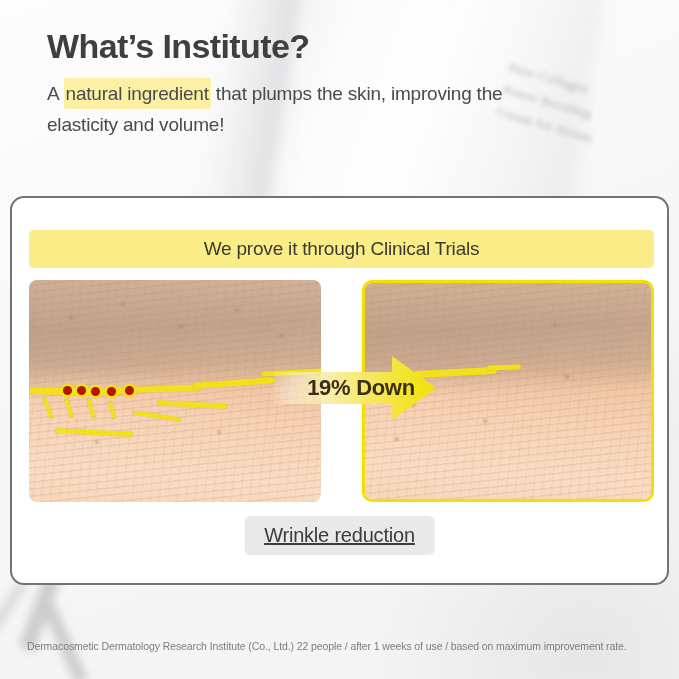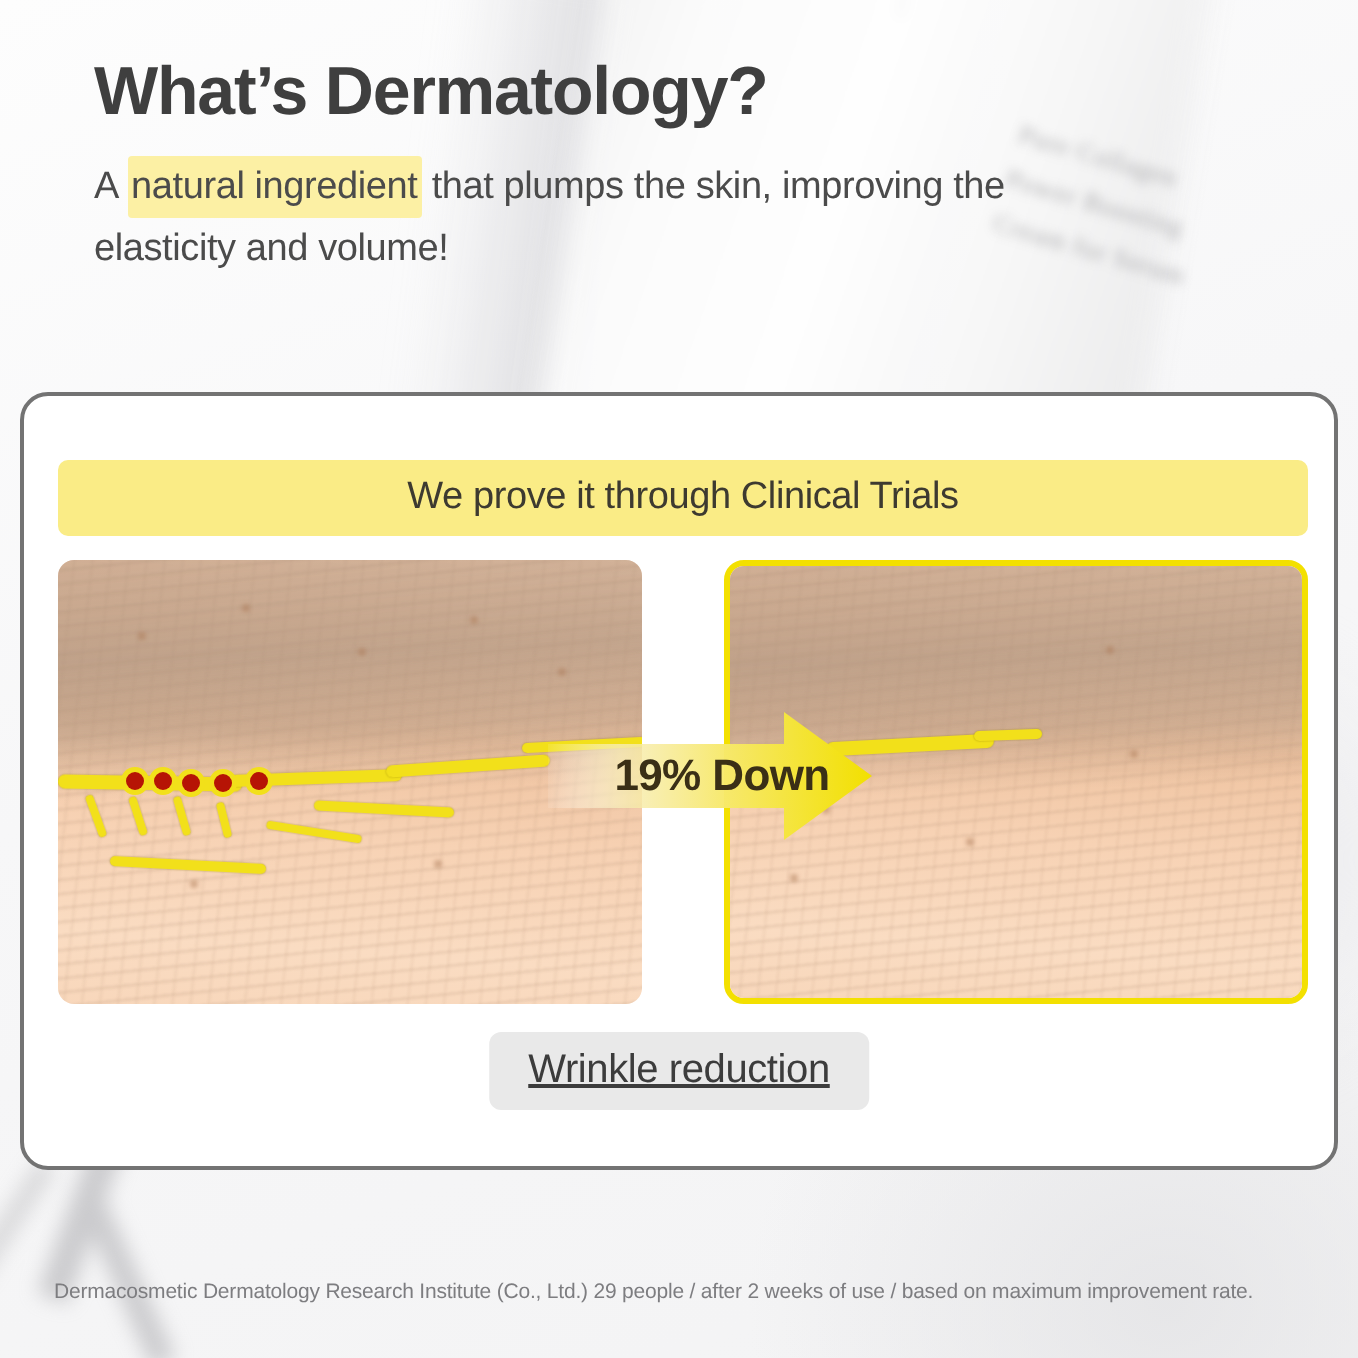--- a/index.html
+++ b/index.html
@@ -295,21 +295,21 @@
   </div>
   <div class="glare-tr"></div>
   <div class="dropper">
     <i class="d1"></i>
     <i class="d2"></i>
     <i class="d3"></i>
   </div>
 </div>
 
 <div id="header">
-  <h1 id="title">What’s Dermatology?</h1>
+  <h1 id="title">What’s Institute?</h1>
   <p id="subtitle"><span>A </span><span class="hl">natural ingredient</span><span> that plumps the skin, improving the elasticity and volume!</span></p>
 </div>
 
 <div id="card">
 
   <div id="banner">We prove it through Clinical Trials</div>
 
   <div id="photos">
 
     <div class="photo before">
@@ -370,13 +370,13 @@
         </defs>
         <path d="M0,16 L118,16 L118,0 L162,32 L118,64 L118,48 L0,48 Z" fill="url(#arrGrad)"></path>
       </svg>
       <div id="arrow-label">19% Down</div>
     </div>
   </div>
 
   <div id="caption">Wrinkle reduction</div>
 </div>
 
-<div id="footnote">Dermacosmetic Dermatology Research Institute (Co., Ltd.) 29 people / after 2 weeks of use / based on maximum improvement rate.</div>
+<div id="footnote">Dermacosmetic Dermatology Research Institute (Co., Ltd.) 22 people / after 1 weeks of use / based on maximum improvement rate.</div>
 
 </body></html>

